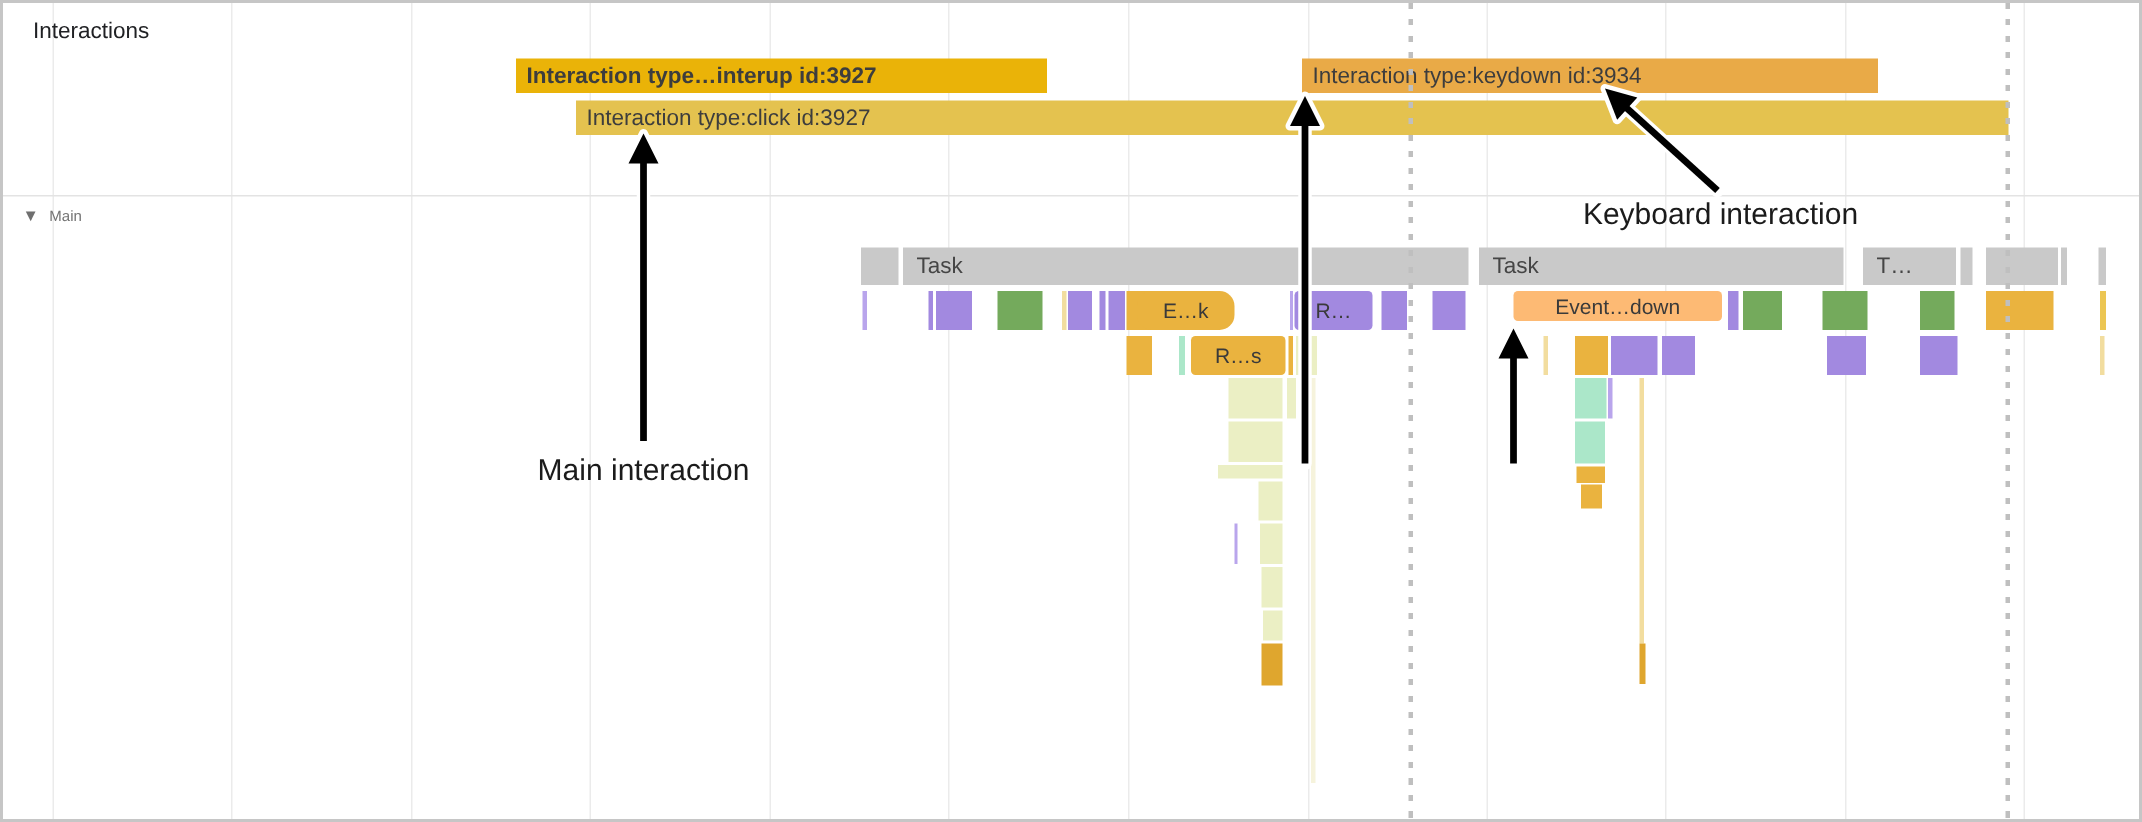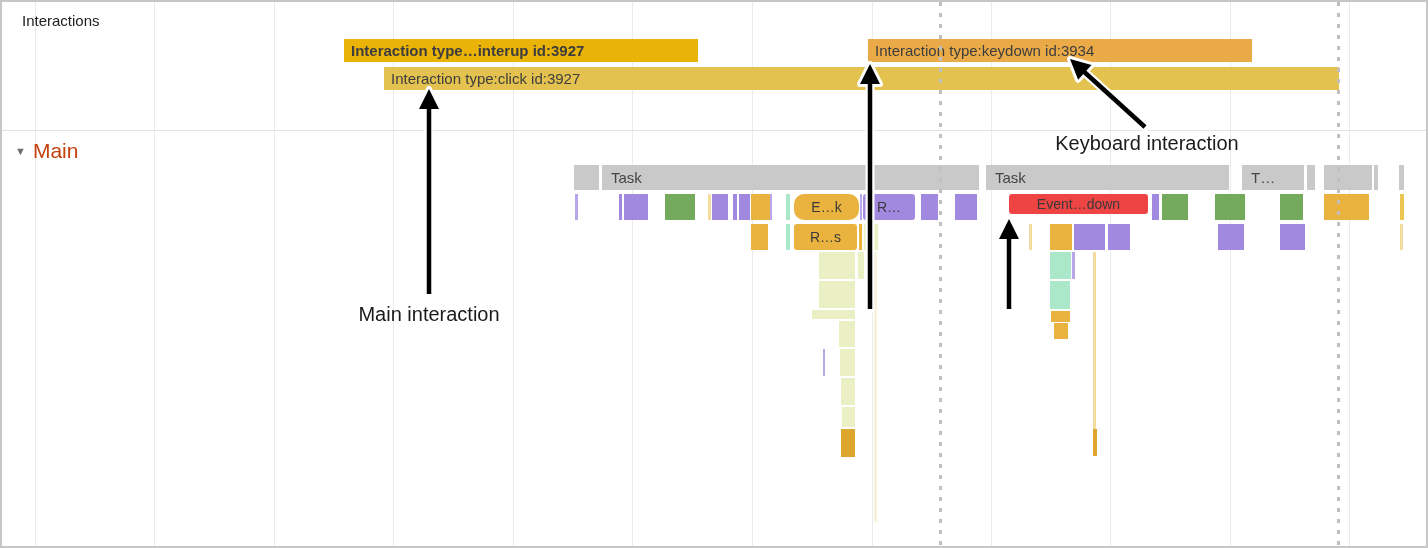--- a/index.html
+++ b/index.html
@@ -15,21 +15,21 @@
        overflow:hidden;white-space:nowrap}
   .ibar span{font-size:15px;color:#3d3d3d;padding-left:7px}
   .task span{font-size:15px;color:#454545;padding-left:9px}
   .flame.labeled{border-radius:3px;justify-content:center}
   .flame span{font-size:14px;color:#3a3a3a;padding:0 4px}
   .track-label{position:absolute;font-size:15px;color:#202124;z-index:4}
   #interactions-label{left:20px;top:10px}
   #main-header{position:absolute;left:13px;top:137px;display:flex;align-items:center;
                gap:7px;z-index:4;cursor:pointer}
   #main-header .tri{font-size:11px;color:#6f6f6f;line-height:1}
-  #main-header .lbl{font-size:21px;color:#c2410c}
+  #main-header .lbl{font-size:10px;color:#737373}
   .annotation{position:absolute;transform:translateX(-50%);text-align:right;
               font-size:20px;line-height:29px;color:#1b1b1b;white-space:pre-line;z-index:7}
   #arrows-svg{position:absolute;left:0;top:0;z-index:6;pointer-events:none}
 </style>
 </head>
 <body>
 
 <div id="app">
   <div id="render-layer">
       <div class="gridline" style="left: 33px;"></div>
@@ -71,30 +71,30 @@
       <div class="bar flame" style="left: 617px; top: 192px; width: 3px; height: 26px; background: rgb(162, 137, 224);"></div>
       <div class="bar flame" style="left: 622px; top: 192px; width: 24px; height: 26px; background: rgb(162, 137, 224);"></div>
       <div class="bar flame" style="left: 663px; top: 192px; width: 30px; height: 26px; background: rgb(116, 170, 92);"></div>
       <div class="bar flame" style="left: 706px; top: 192px; width: 3px; height: 26px; background: rgb(242, 221, 159);"></div>
       <div class="bar flame" style="left: 710px; top: 192px; width: 16px; height: 26px; background: rgb(162, 137, 224);"></div>
       <div class="bar flame" style="left: 731px; top: 192px; width: 4px; height: 26px; background: rgb(162, 137, 224);"></div>
       <div class="bar flame" style="left: 737px; top: 192px; width: 11px; height: 26px; background: rgb(162, 137, 224);"></div>
       <div class="bar flame" style="left: 749px; top: 192px; width: 19px; height: 26px; background: rgb(234, 179, 63);"></div>
       <div class="bar flame" style="left: 768px; top: 192px; width: 2px; height: 26px; background: rgb(185, 165, 236);"></div>
       <div class="bar flame" style="left: 784px; top: 192px; width: 4px; height: 26px; background: rgb(171, 231, 201);"></div>
-      <div class="bar flame labeled" style="left: 792px; top: 192px; width: 65px; height: 26px; background: rgb(234, 179, 63); border-radius: 10px;">
+      <div class="bar flame labeled" style="left: 756px; top: 192px; width: 65px; height: 26px; background: rgb(234, 179, 63); border-radius: 10px;">
         <span>E…k</span>
       </div>
       <div class="bar flame" style="left: 858px; top: 192px; width: 2px; height: 26px; background: rgb(185, 165, 236);"></div>
       <div class="bar flame labeled" style="left: 861px; top: 192px; width: 52px; height: 26px; background: rgb(162, 137, 224);">
         <span>R…</span>
       </div>
       <div class="bar flame" style="left: 919px; top: 192px; width: 17px; height: 26px; background: rgb(162, 137, 224);"></div>
       <div class="bar flame" style="left: 953px; top: 192px; width: 22px; height: 26px; background: rgb(162, 137, 224);"></div>
-      <div class="bar flame labeled" style="left: 1007px; top: 192px; width: 139px; height: 20px; background: #ef4444;">
+      <div class="bar flame labeled" style="left: 1007px; top: 192px; width: 139px; height: 20px; background: #fdba74;">
         <span>Event…down</span>
       </div>
       <div class="bar flame" style="left: 1150px; top: 192px; width: 7px; height: 26px; background: rgb(162, 137, 224);"></div>
       <div class="bar flame" style="left: 1160px; top: 192px; width: 26px; height: 26px; background: rgb(116, 170, 92);"></div>
       <div class="bar flame" style="left: 1213px; top: 192px; width: 30px; height: 26px; background: rgb(116, 170, 92);"></div>
       <div class="bar flame" style="left: 1278px; top: 192px; width: 23px; height: 26px; background: rgb(116, 170, 92);"></div>
       <div class="bar flame" style="left: 1322px; top: 192px; width: 45px; height: 26px; background: rgb(234, 179, 63);"></div>
       <div class="bar flame" style="left: 1398px; top: 192px; width: 4px; height: 26px; background: rgb(236, 198, 83);"></div>
       <div class="bar flame" style="left: 749px; top: 222px; width: 17px; height: 26px; background: rgb(234, 179, 63);"></div>
       <div class="bar flame" style="left: 784px; top: 222px; width: 4px; height: 26px; background: rgb(171, 231, 201);"></div>

